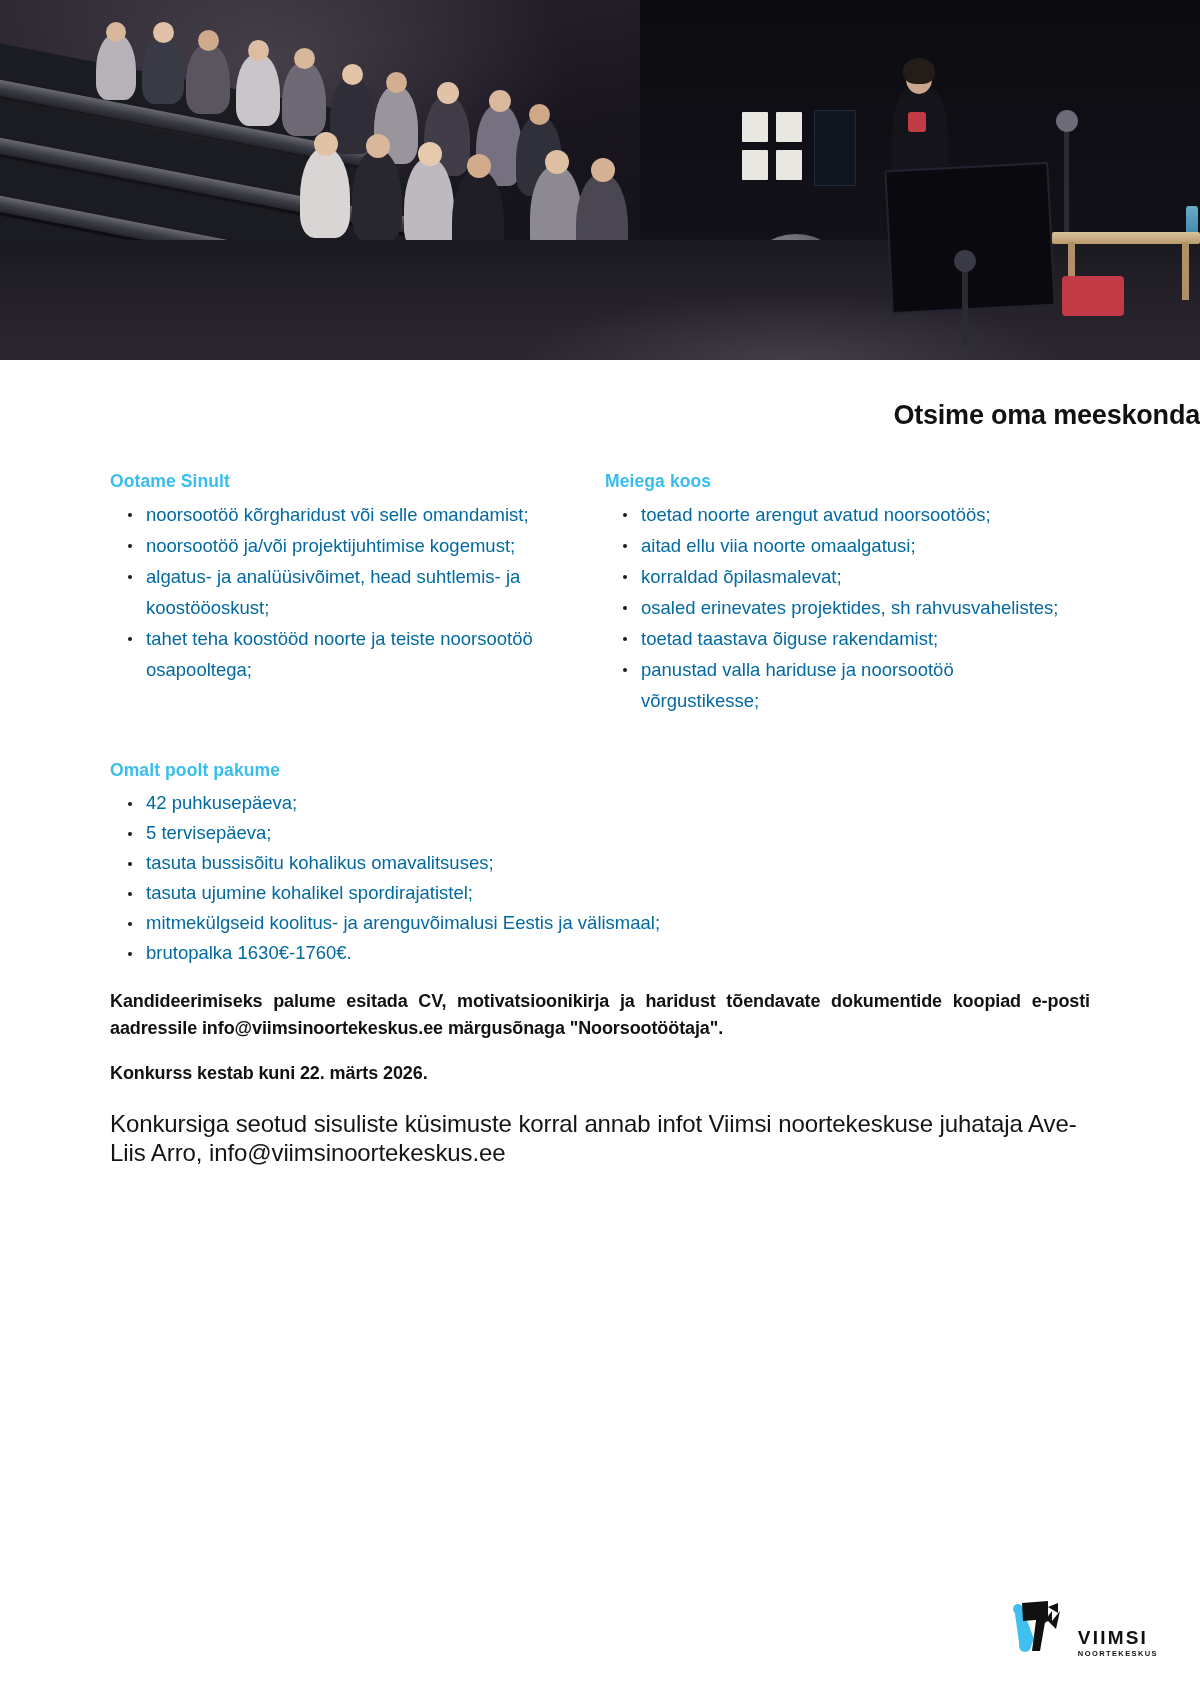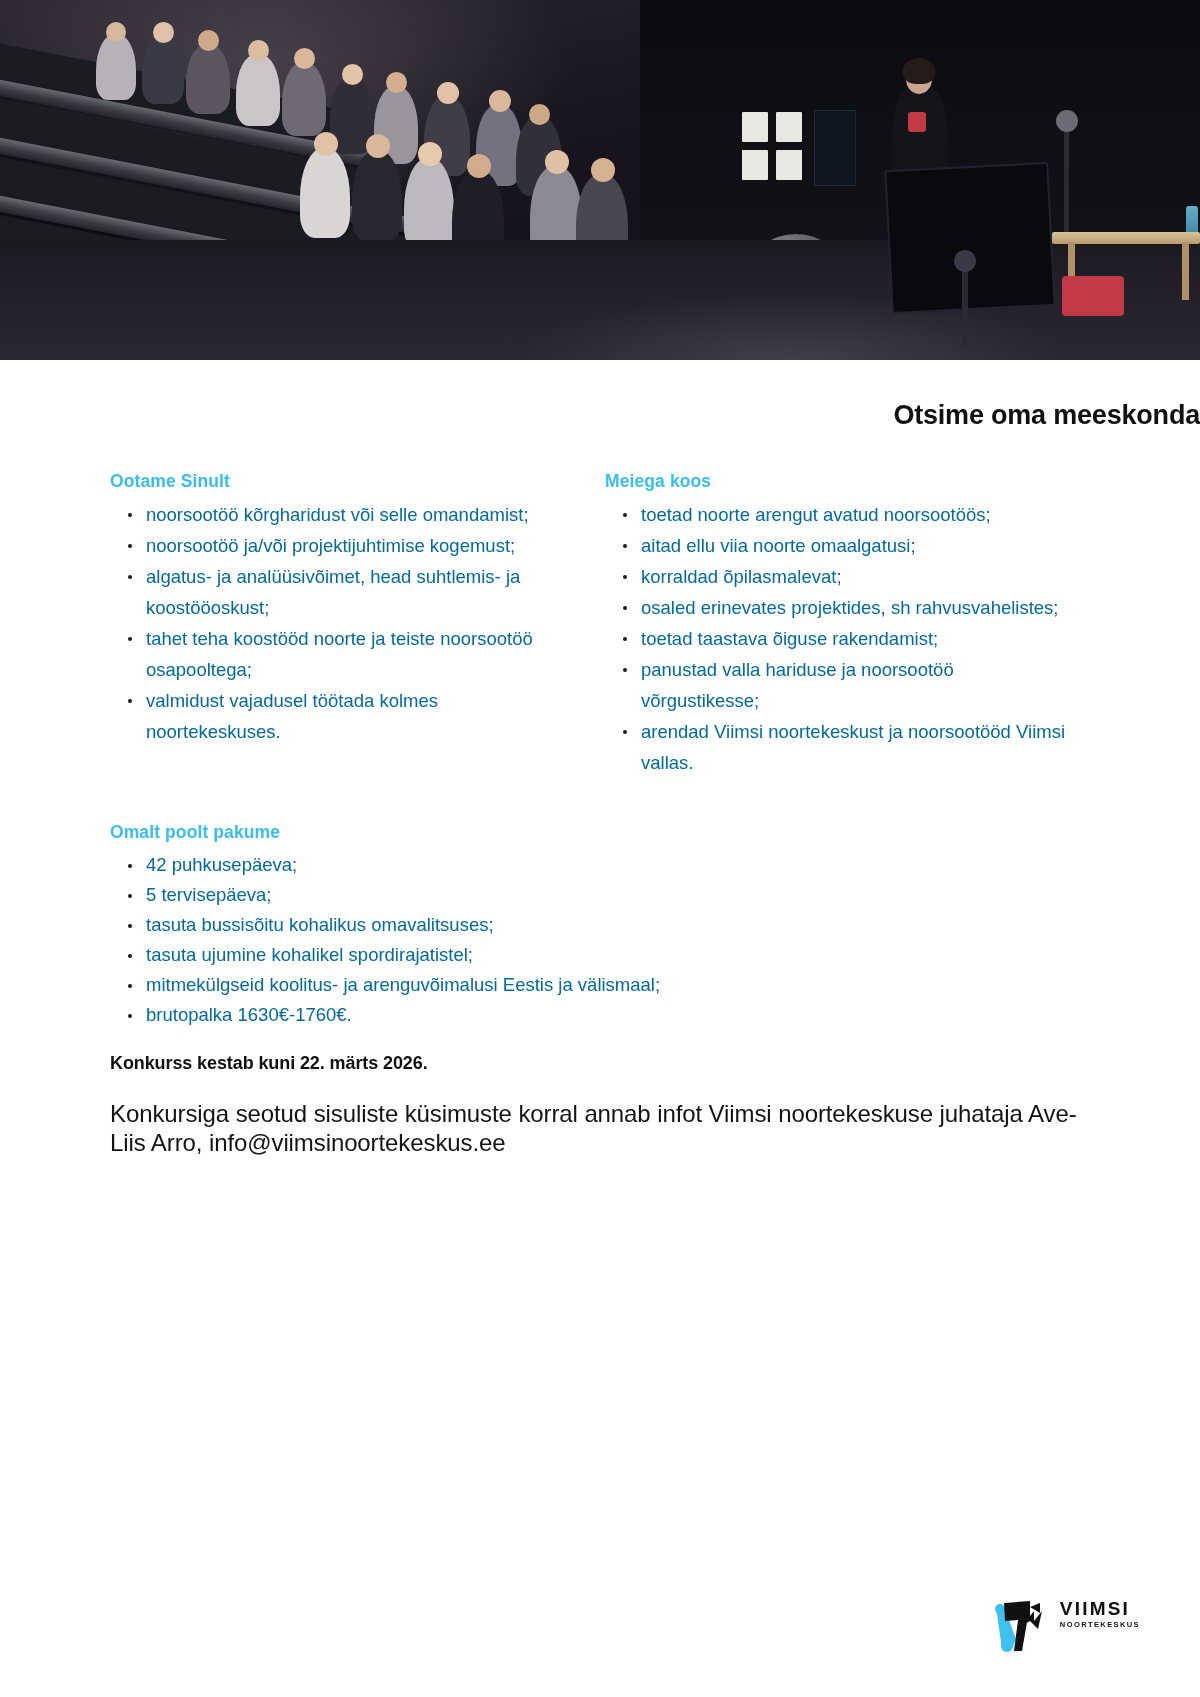--- a/index.html
+++ b/index.html
@@ -240,24 +240,24 @@
     margin-top: 22px;
     font-size: 24px;
     line-height: 29px;
     color: #141414;
     letter-spacing: -0.1px;
   }
 
   
   .logo-wrap {
     position: absolute;
-    right: 60px;
+    right: 42px;
     bottom: 40px;
     display: flex;
-    align-items: flex-start;
+    align-items: flex-end;
     gap: 10px;
   }
   .logo-mark {
     position: relative;
     width: 60px;
     height: 58px;
   }
   .logo-text {
     display: flex;
     flex-direction: column;
@@ -379,52 +379,51 @@
 
   <div class="two-col">
 
     <div class="col-left">
       <div class="section-head">Ootame Sinult</div>
       <ul class="bullets">
         <li>noorsootöö kõrgharidust või selle omandamist;</li>
         <li>noorsootöö ja/või projektijuhtimise kogemust;</li>
         <li>algatus- ja analüüsivõimet, head suhtlemis- ja koostööoskust;</li>
         <li>tahet teha koostööd noorte ja teiste noorsootöö osapooltega;</li>
-        <li>valmidust vajadusel töötada kolmes noortekeskuses.</li>
       </ul>
     </div>
 
     <div class="col-right">
       <div class="section-head">Meiega koos</div>
       <ul class="bullets">
         <li>toetad noorte arengut avatud noorsootöös;</li>
         <li>aitad ellu viia noorte omaalgatusi;</li>
         <li>korraldad õpilasmalevat;</li>
         <li>osaled erinevates projektides, sh rahvusvahelistes;</li>
         <li>toetad taastava õiguse rakendamist;</li>
         <li>panustad valla hariduse ja noorsootöö võrgustikesse;</li>
-        <li>arendad Viimsi noortekeskust ja noorsootööd Viimsi vallas.</li>
       </ul>
     </div>
 
   </div>
 
   <div class="offer-block">
     <div class="section-head">Omalt poolt pakume</div>
     <ul class="bullets">
       <li>42 puhkusepäeva;</li>
       <li>5 tervisepäeva;</li>
       <li>tasuta bussisõitu kohalikus omavalitsuses;</li>
       <li>tasuta ujumine kohalikel spordirajatistel;</li>
       <li>mitmekülgseid koolitus- ja arenguvõimalusi Eestis ja välismaal;</li>
       <li>brutopalka 1630€-1760€.</li>
     </ul>
   </div>
 
   <div class="apply-block">
+    <p class="apply-text">Kandideerimiseks palume esitada CV, motivatsioonikirja ja haridust tõendavate dokumentide koopiad e-posti aadressile info@viimsinoortekeskus.ee märgusõnaga "Noorsootöötaja".</p>
     <p class="deadline">Konkurss kestab kuni 22. märts 2026.</p>
     <p class="contact">Konkursiga seotud sisuliste küsimuste korral annab infot Viimsi noortekeskuse juhataja Ave-Liis Arro, info@viimsinoortekeskus.ee</p>
   </div>
 
 </div>
 
 <div class="logo-wrap">
   <div class="logo-mark">
     <svg viewBox="0 0 60 58" width="60" height="58" aria-hidden="true">
 

